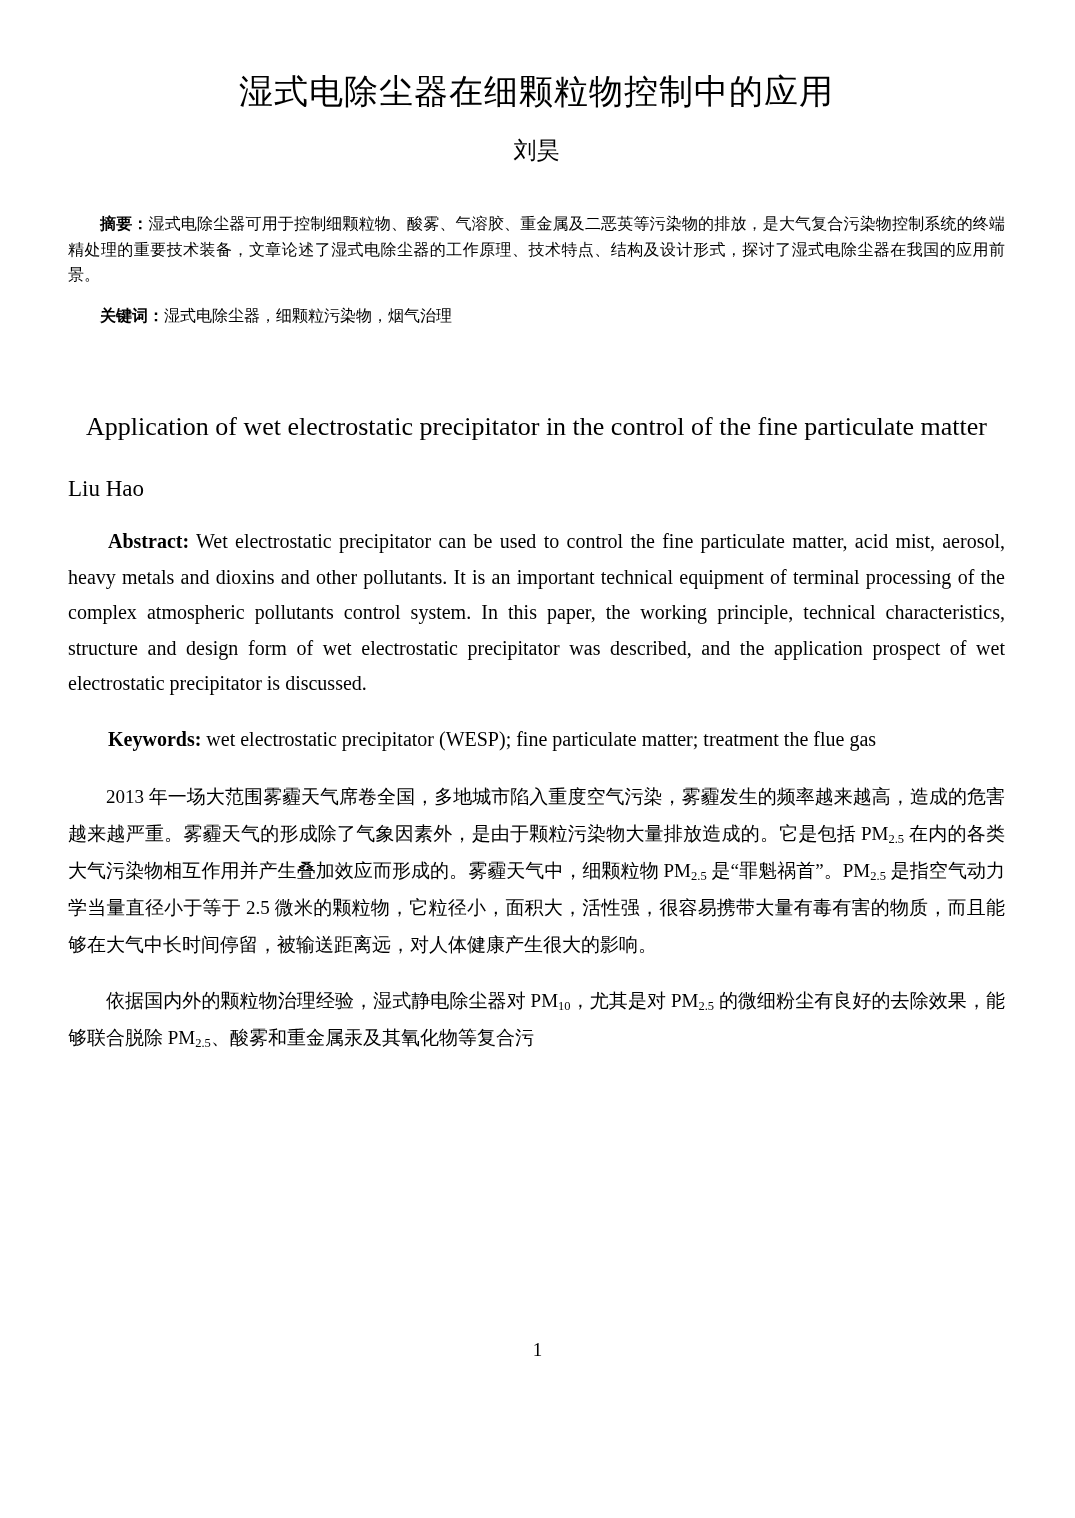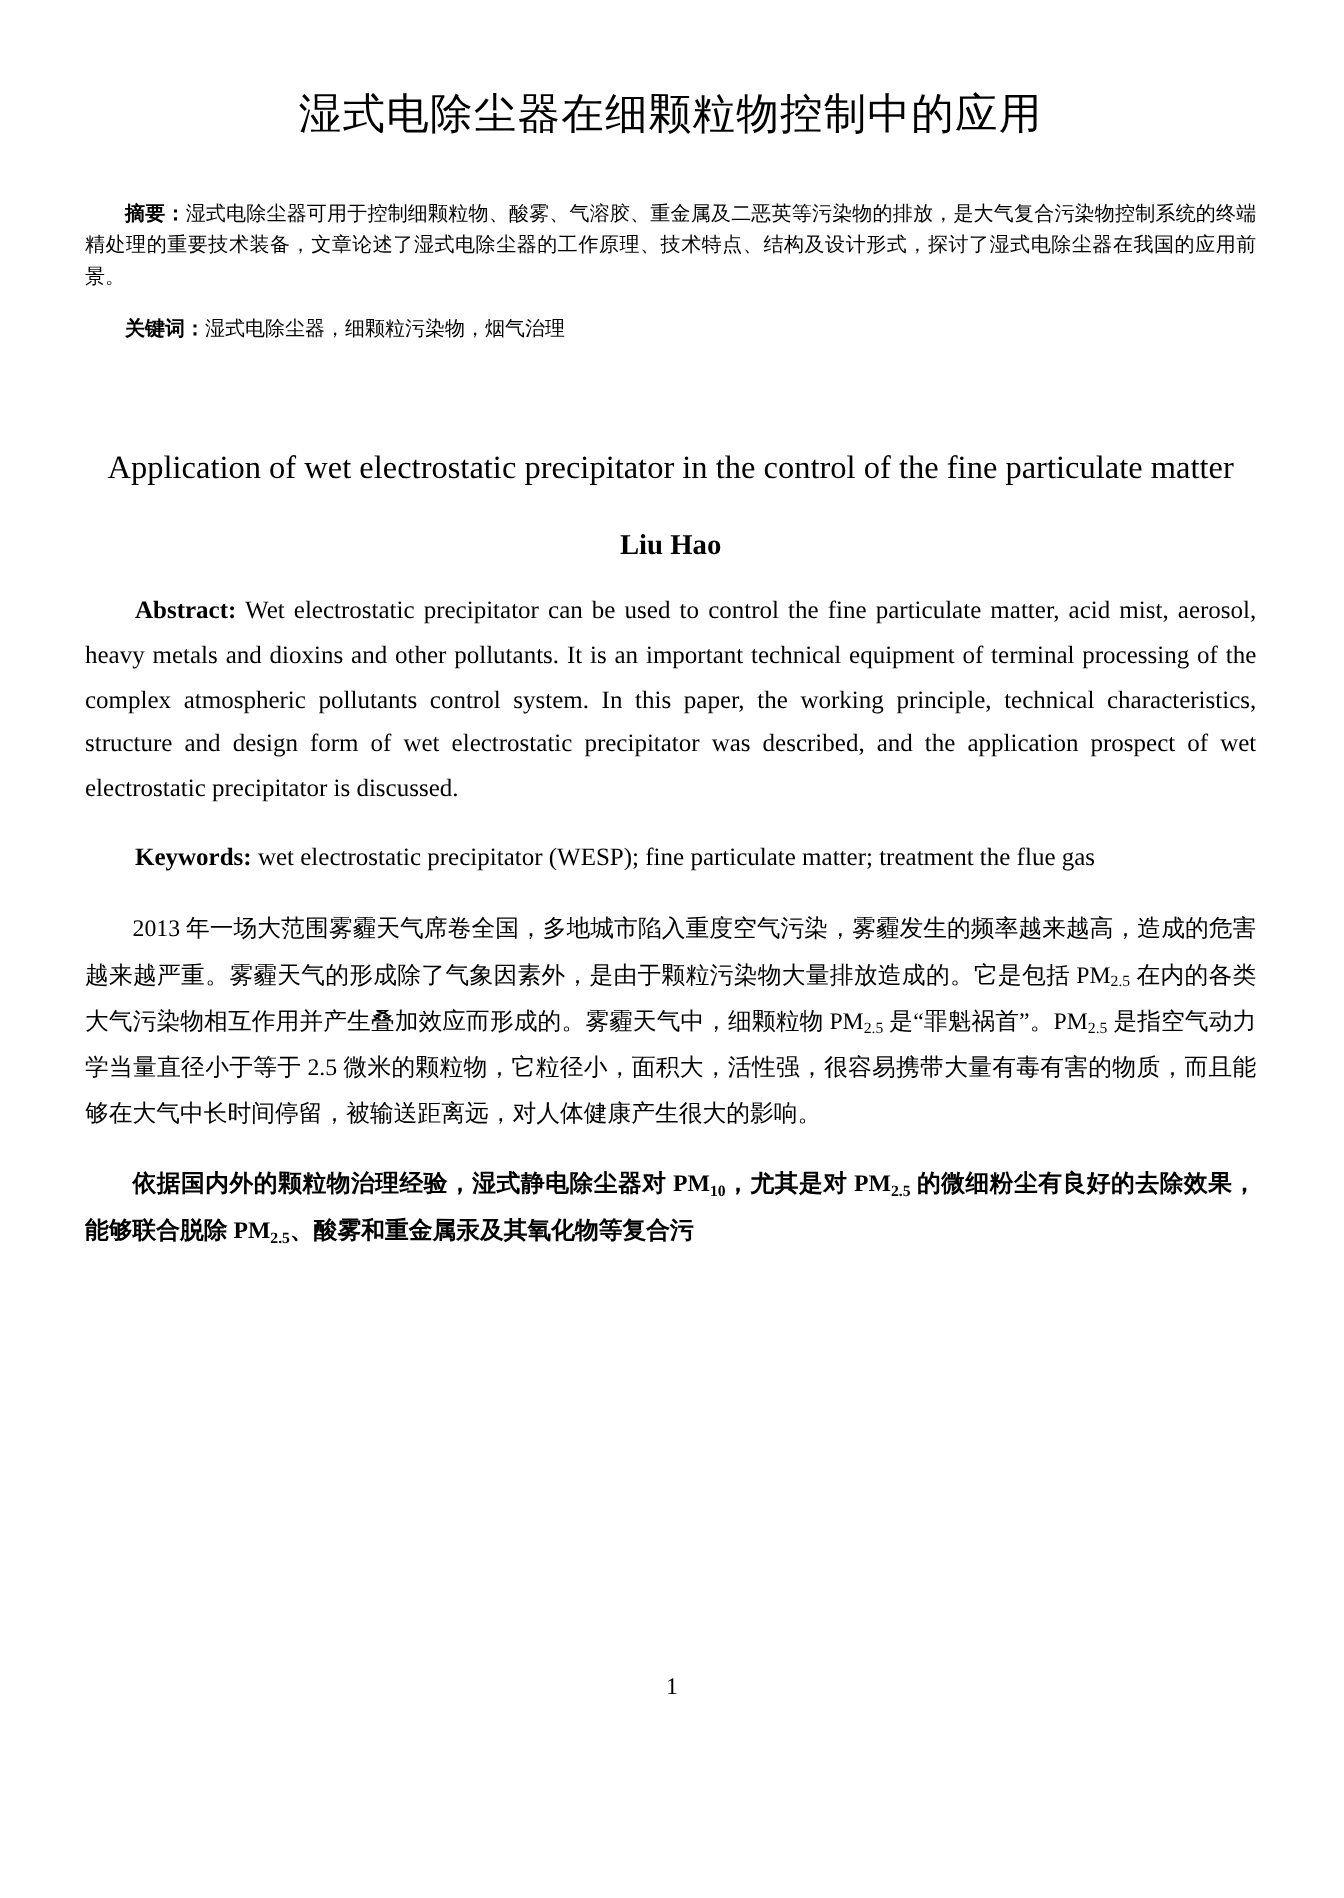--- a/index.html
+++ b/index.html
@@ -70,25 +70,25 @@
 
   
   .en-title {
     text-align: center;
     font-size: 26px;
     line-height: 2.0;
     margin-top: 72px;
     font-weight: normal;
   }
   .en-author {
-    text-align: center;
+    text-align: left;
     font-size: 23px;
     line-height: 1.3;
     margin-top: 12px;
-    font-weight: bold;
+    font-weight: normal;
   }
 
   
   .en-abs-block {
     margin-top: 18px;
     font-size: 20px;
     line-height: 1.78;
     text-align: justify;
   }
   .en-abs-para {
@@ -120,21 +120,20 @@
   .body-para {
     font-size: 19px;
     line-height: 1.95;
     text-align: justify;
     text-justify: inter-ideograph;
     text-indent: 2em;
     margin-top: 8px;
   }
   .body-para + .body-para {
     margin-top: 2px;
-    font-weight: bold;
   }
   sub {
     font-size: 0.66em;
     line-height: 0;
     vertical-align: baseline;
     position: relative;
     bottom: -0.28em;
   }
 
   
@@ -148,20 +147,21 @@
     line-height: 1;
   }
 </style>
 </head>
 <body>
 
 <div class="page">
   <div class="content">
 
     <h1 class="cn-title">湿式电除尘器在细颗粒物控制中的应用</h1>
+    <div class="cn-author">刘昊</div>
 
     <div class="cn-abs-block">
       <p class="cn-abs-para"><span class="lbl-bold">摘要：</span><span>湿式电除尘器可用于控制细颗粒物、酸雾、气溶胶、重金属及二恶英等污染物的排放，是大气复合污染物控制系统的终端精处理的重要技术装备，文章论述了湿式电除尘器的工作原理、技术特点、结构及设计形式，探讨了湿式电除尘器在我国的应用前景。</span></p>
       <p class="cn-kw-para"><span class="lbl-bold">关键词：</span><span>湿式电除尘器，细颗粒污染物，烟气治理</span></p>
     </div>
 
     <h2 class="en-title">Application of wet electrostatic precipitator in the control of the fine particulate matter</h2>
     <div class="en-author">Liu Hao</div>
 
     <div class="en-abs-block">

